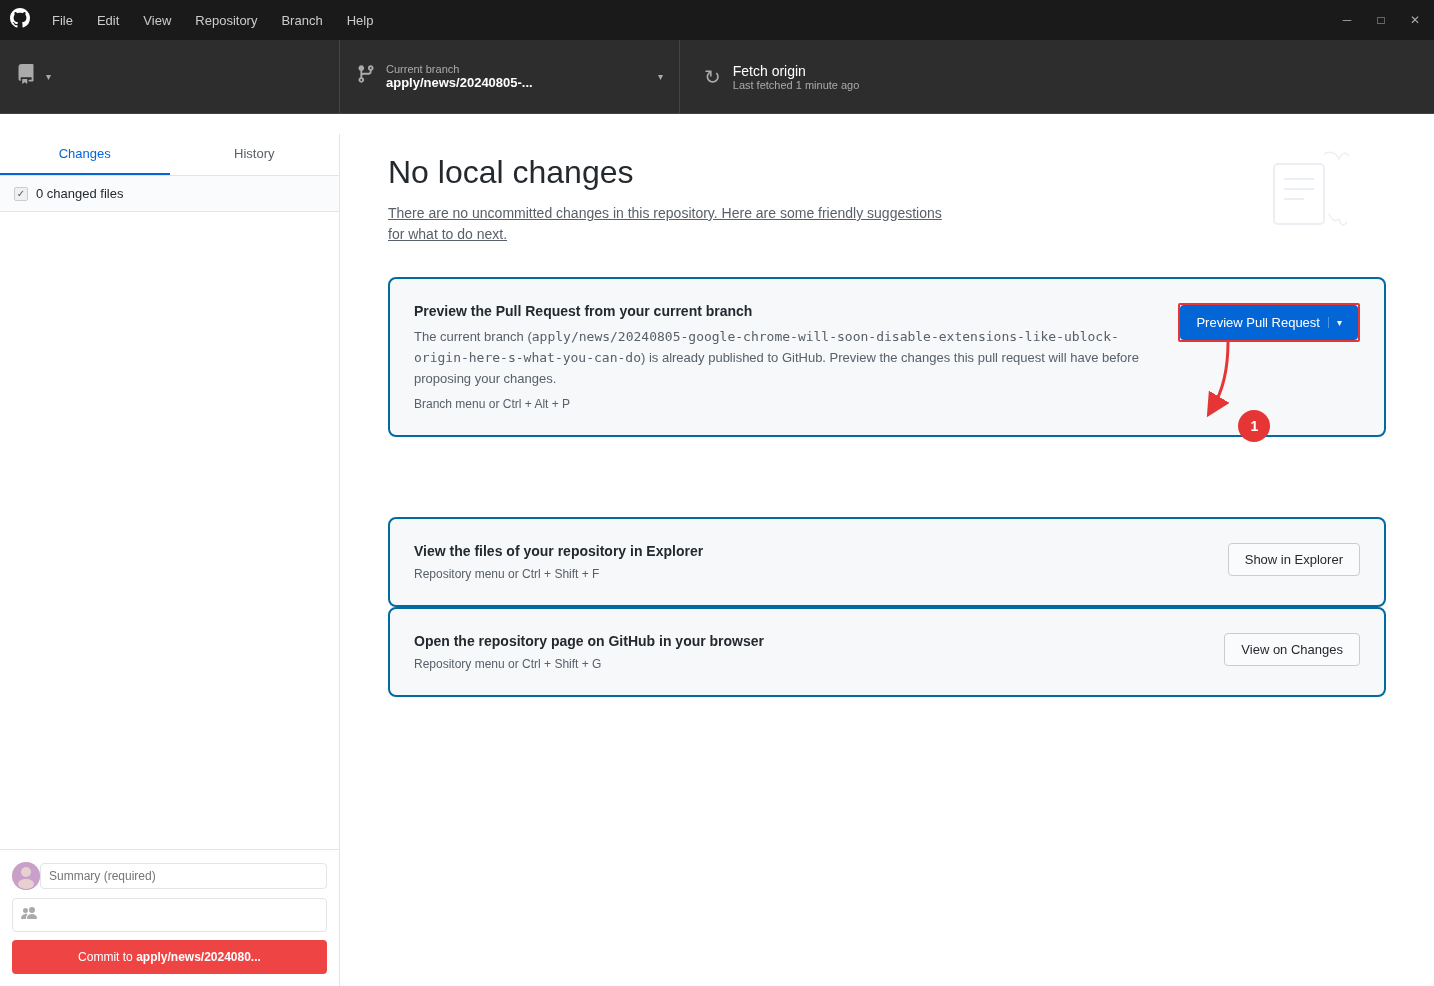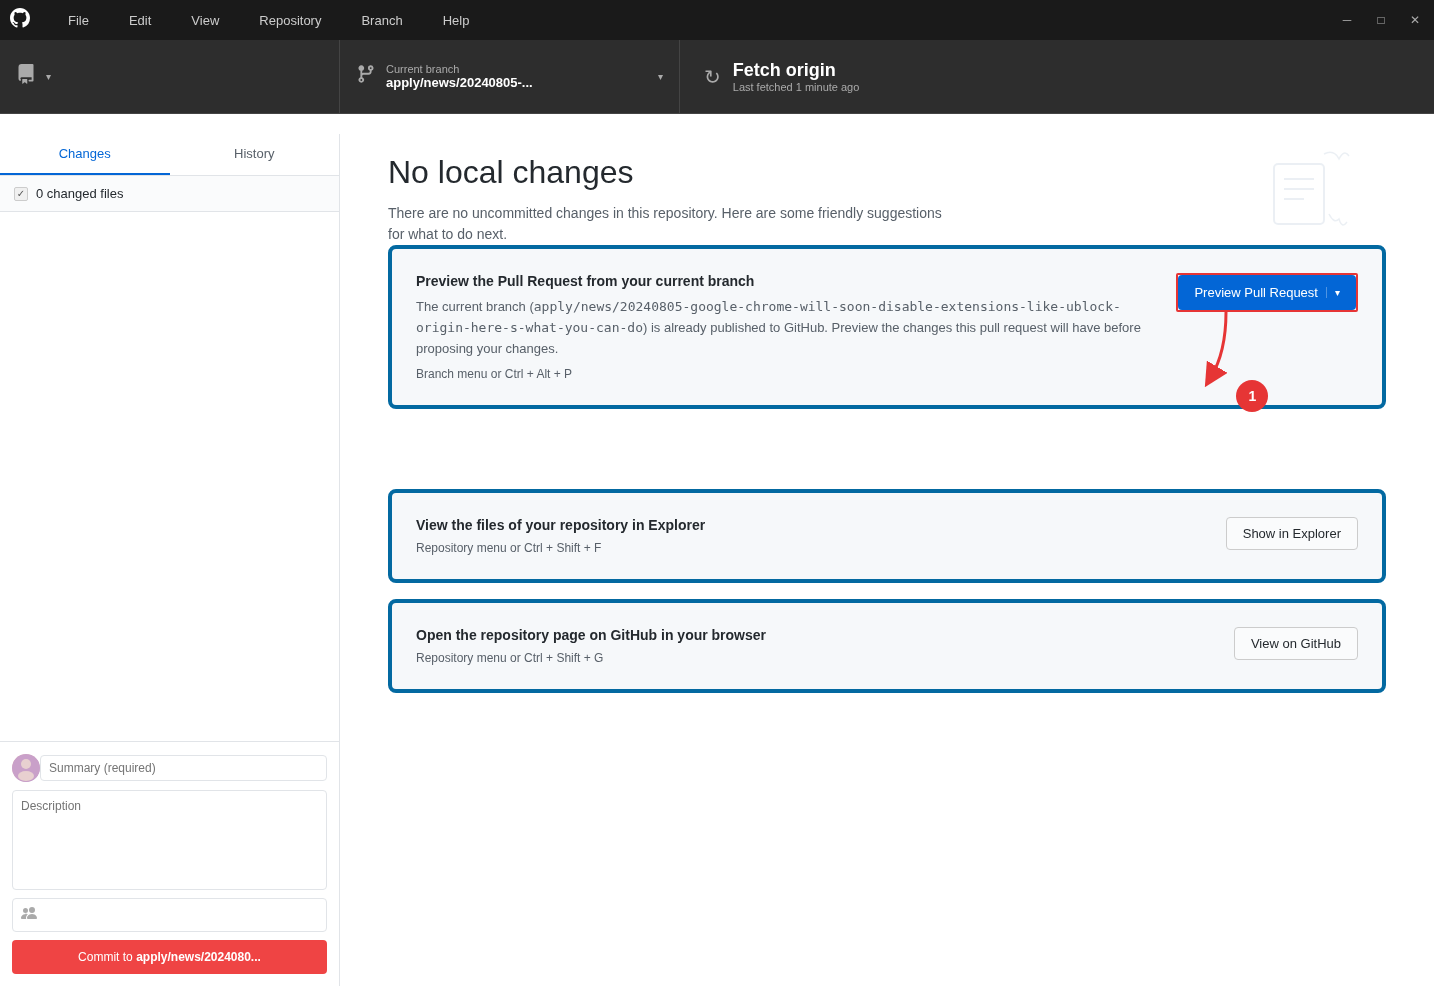--- a/index.html
+++ b/index.html
@@ -6,21 +6,21 @@
     body { font-family: -apple-system, BlinkMacSystemFont, 'Segoe UI', sans-serif; background: #ffffff; width: 1434px; height: 986px; overflow: hidden; }
 
     
     .menubar {
       display: flex;
       align-items: center;
       background: #1a1a1a;
       color: #ccc;
       height: 40px;
       padding: 0 10px;
-      gap: 20px;
+      gap: 4px;
       user-select: none;
     }
     .menubar-logo {
       margin-right: 8px;
     }
     .menubar-item {
       padding: 4px 10px;
       font-size: 13px;
       cursor: pointer;
       border-radius: 4px;
@@ -88,23 +88,23 @@
       padding: 0 24px;
       cursor: pointer;
       gap: 12px;
       min-width: 360px;
     }
     .fetch-icon {
       color: #aaa;
       font-size: 20px;
     }
     .fetch-title {
-      font-size: 18px;
+      font-size: 14px;
       color: #fff;
-      font-weight: 700;
+      font-weight: 400;
       display: block;
     }
     .fetch-sub {
       font-size: 11px;
       color: #aaa;
       display: block;
     }
 
     
     .main-layout {
@@ -250,36 +250,37 @@
     }
     .no-changes-title {
       font-size: 32px;
       font-weight: 300;
       color: #24292e;
       margin-bottom: 12px;
     }
     .no-changes-subtitle {
       font-size: 14px;
       color: #586069;
+      margin-bottom: 32px;
       max-width: 560px;
       line-height: 1.5;
+      text-decoration: underline;
     }
     .illustration {
       position: absolute;
       top: 30px;
       right: 60px;
       opacity: 0.7;
     }
 
     
     .card {
-      border: 4px solid #0369a1;
+      border: 2px solid #0369a1;
       border-radius: 8px;
       padding: 24px;
-      margin-bottom: 16px;
       display: flex;
       align-items: flex-start;
       gap: 24px;
       background: #f6f8fa;
     }
     .card-body { flex: 1; }
     .card-title {
       font-size: 14px;
       font-weight: 700;
       color: #24292e;
@@ -412,21 +413,20 @@
           <div class="avatar-img">
             <svg width="28" height="28" viewBox="0 0 28 28">
               <circle cx="14" cy="14" r="14" fill="#c9a0c9"></circle>
               <circle cx="14" cy="10" r="5" fill="#e8d0d0"></circle>
               <ellipse cx="14" cy="22" rx="8" ry="5" fill="#e8d0d0"></ellipse>
             </svg>
           </div>
         </div>
         <input class="summary-input" type="text" placeholder="Summary (required)" style="">
       </div>
-      <textarea class="description-textarea" placeholder="Description" style=""></textarea>
       <div class="assignee-row">
         <span style="font-size:16px; color:#aaa;">
           <svg width="16" height="16" viewBox="0 0 16 16" fill="#aaa">
             <path d="M7 14s-1 0-1-1 1-4 5-4 5 3 5 4-1 1-1 1H7zm4-6a3 3 0 100-6 3 3 0 000 6z"></path>
             <path fill-rule="evenodd" d="M5.216 14A2.238 2.238 0 015 13c0-1.355.68-2.75 1.936-3.72A6.325 6.325 0 005 9c-4 0-5 3-5 4s1 1 1 1h4.216z"></path>
             <path d="M4.5 8a2.5 2.5 0 100-5 2.5 2.5 0 000 5zm1 .5v-1h1v-1h-1v-1h-1v1h-1v1h1v1h1z"></path>
           </svg>
         </span>
       </div>
       <button class="commit-btn">
@@ -495,17 +495,17 @@
     </div>
 
     <div class="card">
       <div class="card-body">
         <div class="card-title">Open the repository page on GitHub in your browser</div>
         <div class="card-shortcut">
           <span>Repository menu or Ctrl + Shift + G</span>
         </div>
       </div>
       <div class="card-action">
-        <button class="btn-secondary">View on GitHub</button>
+        <button class="btn-secondary">View on Changes</button>
       </div>
     </div>
   </div>
 </div>
 
 </body></html>

